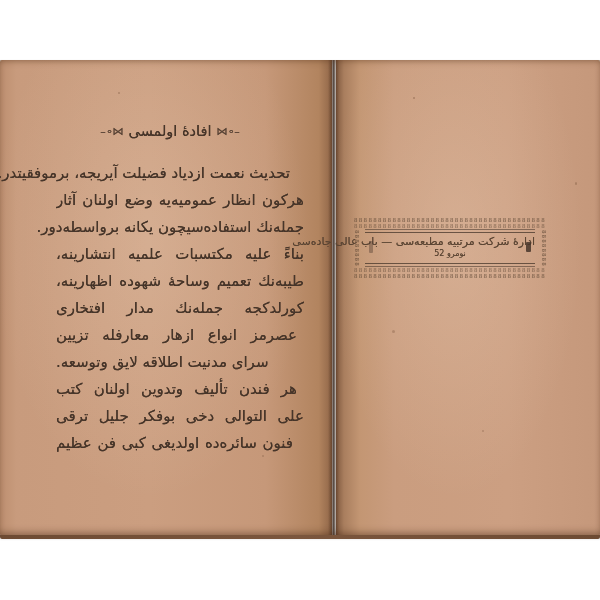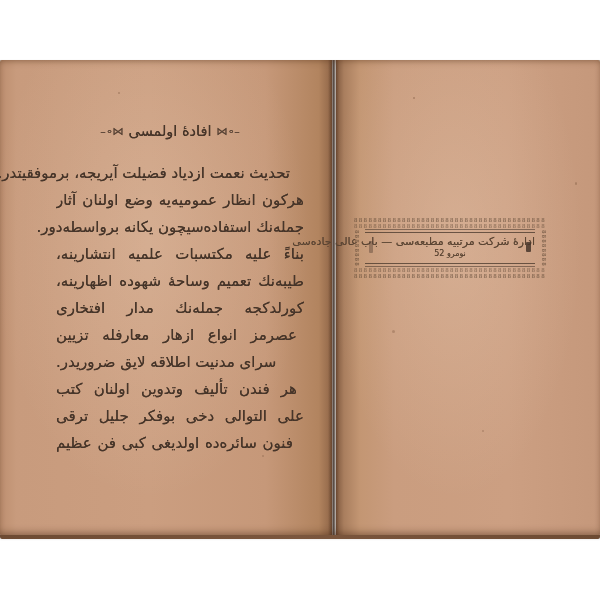--- a/index.html
+++ b/index.html
@@ -126,21 +126,21 @@
   </div>
 
   <div class="text-col">
     <div class="line p-ind-lg">تحدیث نعمت ازدیاد فضیلت آیریجه، برموفقیتدر.</div>
     <div class="line jl">هركون انظار عمومیه‌یه وضع اولنان آثار ادبیه وفنیه</div>
     <div class="line flush-left">جمله‌نك استفاده‌سیچون یكانه برواسطه‌دور.</div>
     <div class="line jl">بناءً علیه مكتسبات علمیه انتشارینه، افكار واحساسات</div>
     <div class="line jl">طیبه‌نك تعمیم وساحهٔ شهوده اظهارینه، میال آرزولر</div>
     <div class="line jl">كورلدكجه جمله‌نك مدار افتخاری اولمسی ضروریدر.</div>
     <div class="line jl p-ind-sm">عصرمز انواع ازهار معارفله تزیین ایتمش بركلشن</div>
-    <div class="line flush-left">سرای مدنیت اطلاقه لایق ضروریدر.</div>
+    <div class="line flush-left">سرای مدنیت اطلاقه لایق وتوسعه.</div>
     <div class="line jl p-ind-sm">هر فندن تألیف وتدوین اولنان كتب ورسائل، حد</div>
     <div class="line jl">علی التوالی دخی بوفكر جلیل ترقی وتوسعه مائلدر.</div>
     <div class="line jl p-ind-md">فنون سائره‌ده اولدیغی كبی فن عظیم القدر حقوقدن</div>
   </div>
 
   <div class="stamp">
     <div class="orn-row t1">8888888888888888888888888888888888888888</div>
     <div class="orn-row t2">8888888888888888888888888888888888888888</div>
     <div class="orn-row b2">8888888888888888888888888888888888888888</div>
     <div class="orn-row b1">8888888888888888888888888888888888888888</div>

